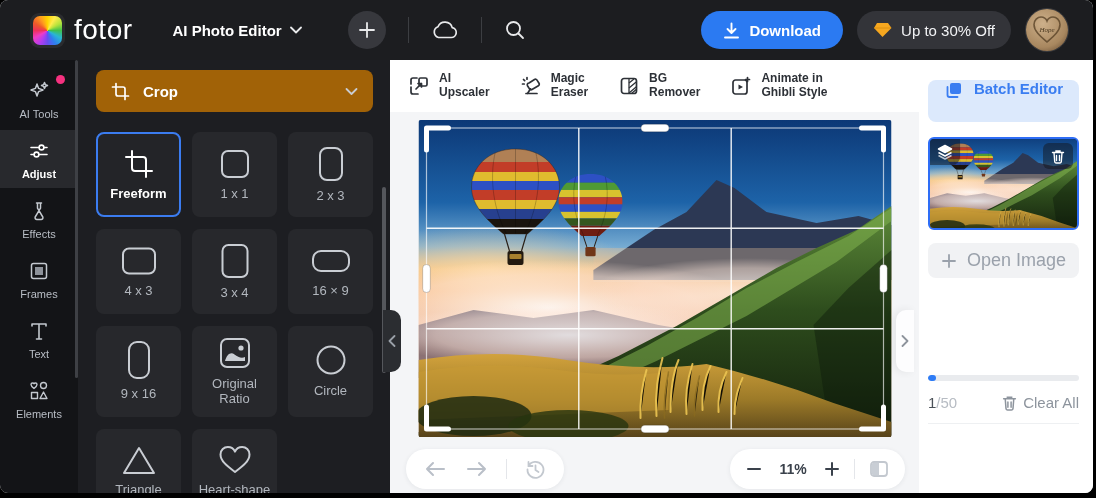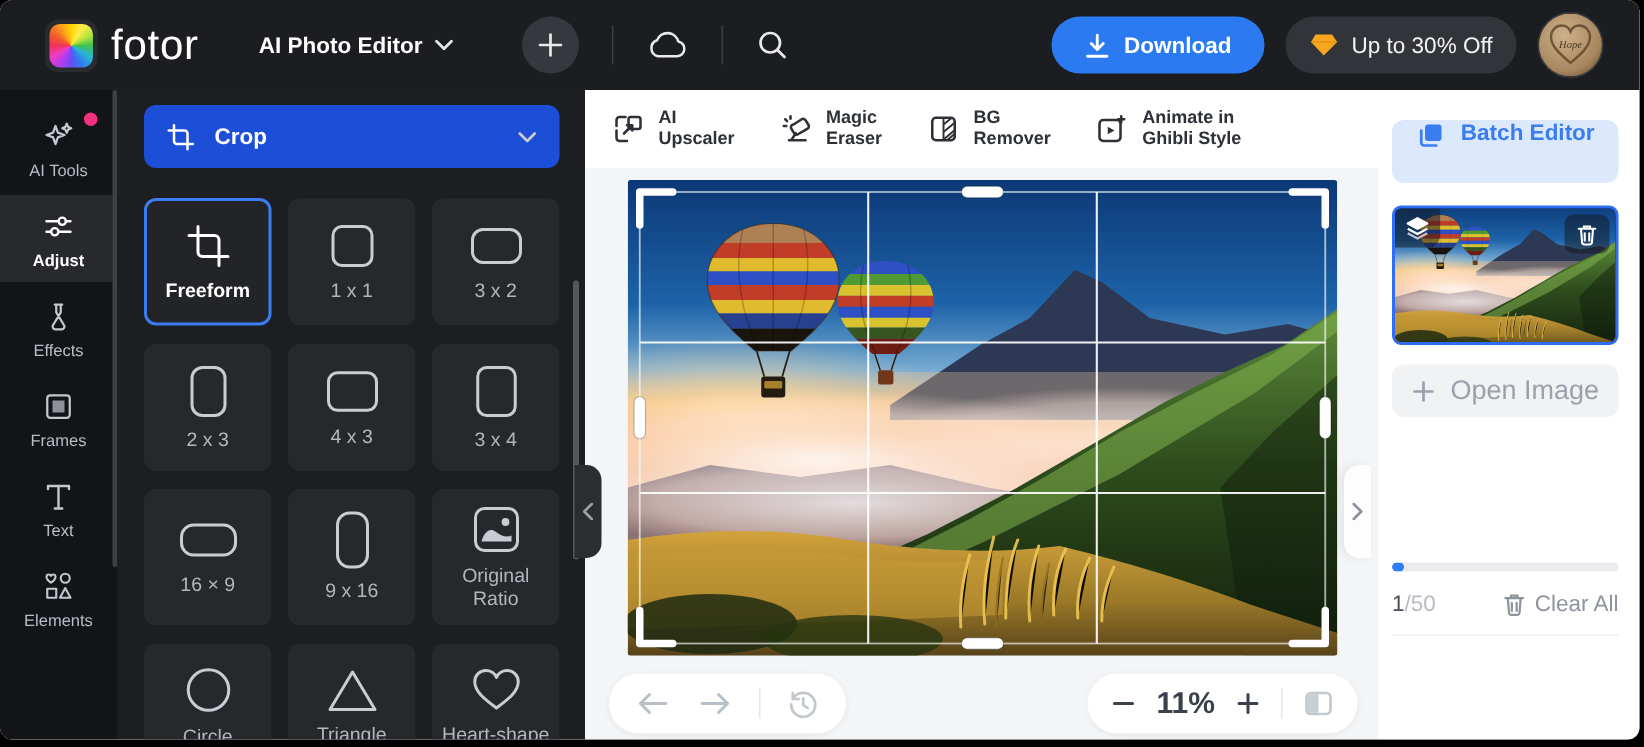--- a/index.html
+++ b/index.html
@@ -56,21 +56,21 @@
   }
   .side-item .lbl { font-size: 11px; color: #b9bec6; }
   .side-item.active { background: #28292d; }
   .side-item.active .lbl { color: #fff; font-weight: 700; }
   .side-dot { position: absolute; top: 5px; right: 13px; width: 9px; height: 9px; border-radius: 50%; background: #f5317f; }
   .side-scroll { position: absolute; top: 0; right: 0; width: 3px; height: 318px; background: #3e4045; border-radius: 2px; }
 
   
   .tool-panel { width: 312px; flex: 0 0 312px; background: #1d1e22; padding: 10px 17px 0 18px; overflow: hidden; position: relative; }
   .panel-header {
-    height: 42px; background: #1d4ed8; border-radius: 8px; display: flex; align-items: center;
+    height: 42px; background: #a16207; border-radius: 8px; display: flex; align-items: center;
     gap: 13px; padding: 0 15px; cursor: pointer;
   }
   .panel-header .lbl { color: #fff; font-size: 15px; font-weight: 600; }
   .panel-header .chev { margin-left: auto; display: flex; }
   .crop-grid { margin-top: 20px; display: grid; grid-template-columns: repeat(3, 1fr); gap: 12px 11px; }
   .crop-tile {
     background: #27282c; border-radius: 8px; min-height: 85px; padding: 8px 3px;
     display: flex; flex-direction: column; align-items: center; justify-content: center; gap: 7px; cursor: pointer;
     border: 2px solid transparent;
   }
@@ -105,21 +105,21 @@
   .overlay { position: absolute; inset: 0; pointer-events: none; }
 
   .bottom-pill {
     position: absolute; bottom: 4px; height: 40px; background: #fff; border-radius: 20px;
     display: flex; align-items: center; box-shadow: 0 1px 5px rgba(30,40,60,.07); z-index: 10;
   }
   .pill-left { left: 16px; padding: 0 16px; gap: 16px; }
   .pill-right { right: 14px; padding: 0 14px; gap: 12px; }
   .pill-btn { display: flex; align-items: center; justify-content: center; cursor: pointer; background: none; border: none; padding: 2px; }
   .pill-div { width: 1px; height: 20px; background: #e4e6ea; }
-  .zoom-val { font-size: 20px; font-weight: 700; color: #3a414b; min-width: 34px; text-align: center; }
+  .zoom-val { font-size: 14px; font-weight: 700; color: #3a414b; min-width: 34px; text-align: center; }
 
   
   .right-panel { width: 174px; flex: 0 0 174px; background: #fff; padding: 20px 14px 0 9px; position: relative; }
   .batch-btn {
     width: 100%; height: 42px; border-radius: 8px; background: #dcE9fc; border: none;
     display: flex; align-items: flex-start; justify-content: center; gap: 10px;
     color: #3a7df1; font-size: 15px; font-weight: 600; cursor: pointer;
   }
   .thumb {
     margin-top: 15px; width: 100%; height: 93px; border-radius: 6px; border: 2px solid #2e6df6;
@@ -397,26 +397,20 @@
             </svg>
           <span class="lbl">Freeform</span>
         </div>
         <div class="crop-tile">
           <svg width="32" height="32" viewBox="0 0 32 32">
               <rect x="3" y="3" width="26" height="26" rx="6" fill="none" stroke="#c9cdd3" stroke-width="2"></rect>
             </svg>
           <span class="lbl">1 x 1</span>
         </div>
         <div class="crop-tile">
-          <svg width="36" height="32" viewBox="0 0 36 32">
-              <rect x="2" y="5" width="32" height="22" rx="7" fill="none" stroke="#c9cdd3" stroke-width="2"></rect>
-            </svg>
-          <span class="lbl">3 x 2</span>
-        </div>
-        <div class="crop-tile">
           <svg width="32" height="36" viewBox="0 0 32 36">
               <rect x="5" y="2" width="22" height="32" rx="7" fill="none" stroke="#c9cdd3" stroke-width="2"></rect>
             </svg>
           <span class="lbl">2 x 3</span>
         </div>
         <div class="crop-tile">
           <svg width="36" height="32" viewBox="0 0 36 32">
               <rect x="2" y="3.5" width="32" height="25" rx="6" fill="none" stroke="#c9cdd3" stroke-width="2"></rect>
             </svg>
           <span class="lbl">4 x 3</span>

